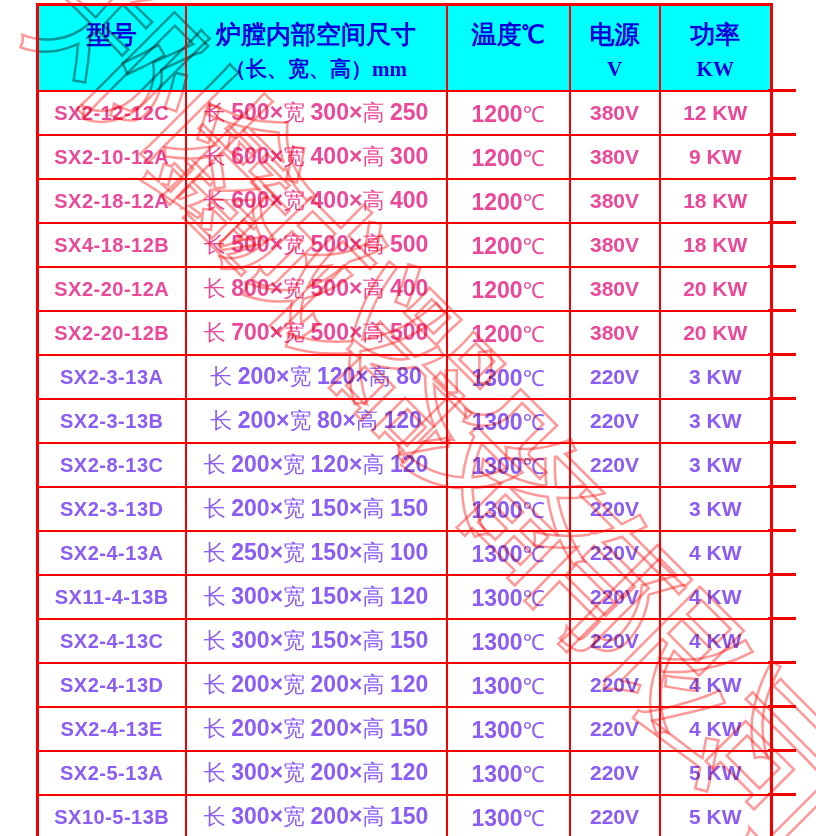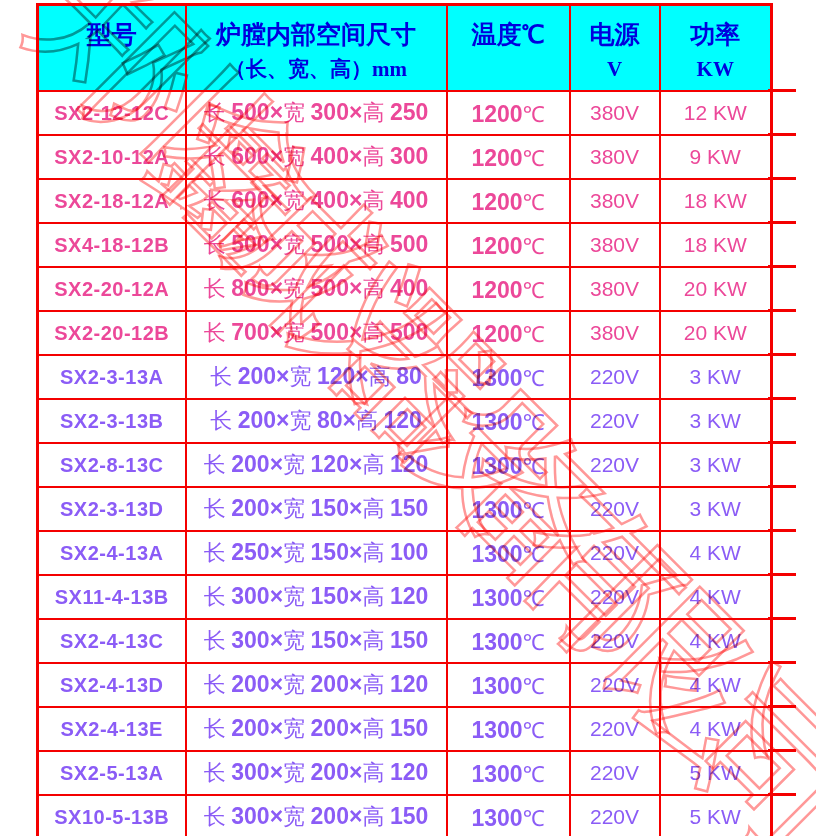--- a/index.html
+++ b/index.html
@@ -20,21 +20,21 @@
 
   tbody tr{height:44px;}
   tbody td{font-weight:bold;font-size:21px;}
   tr.g-red td{color:#ec4899;}
   tr.g-blue td{color:#8b5cf6;}
 
   .num{font-family:"Liberation Sans",sans-serif;font-weight:bold;font-size:23px;}
   .model{font-family:"Liberation Sans",sans-serif;font-weight:bold;font-size:20px;letter-spacing:0.5px;}
   .cjk{font-family:"Liberation Serif",serif;font-weight:normal;font-size:22px;}
   .unit{font-family:"Liberation Serif",serif;font-weight:normal;font-size:22px;}
-  .vp{font-family:"Liberation Sans",sans-serif;font-weight:normal;font-size:21px;}
+  .vp{font-family:"Liberation Sans",sans-serif;font-weight:bold;font-size:21px;}
 
   .ticks{position:absolute;left:0;top:0;width:816px;height:836px;pointer-events:none;}
   .tick{position:absolute;width:28px;height:3px;background:#f40000;}
 
   .watermark{position:absolute;left:0;top:0;width:816px;height:836px;
              pointer-events:none;overflow:hidden;}
   .wm-char{position:absolute;font-family:"Liberation Serif",serif;
            font-size:155px;line-height:155px;color:transparent;
            -webkit-text-stroke:2.5px #ff9898;
            transform:rotate(45deg);mix-blend-mode:multiply;}

